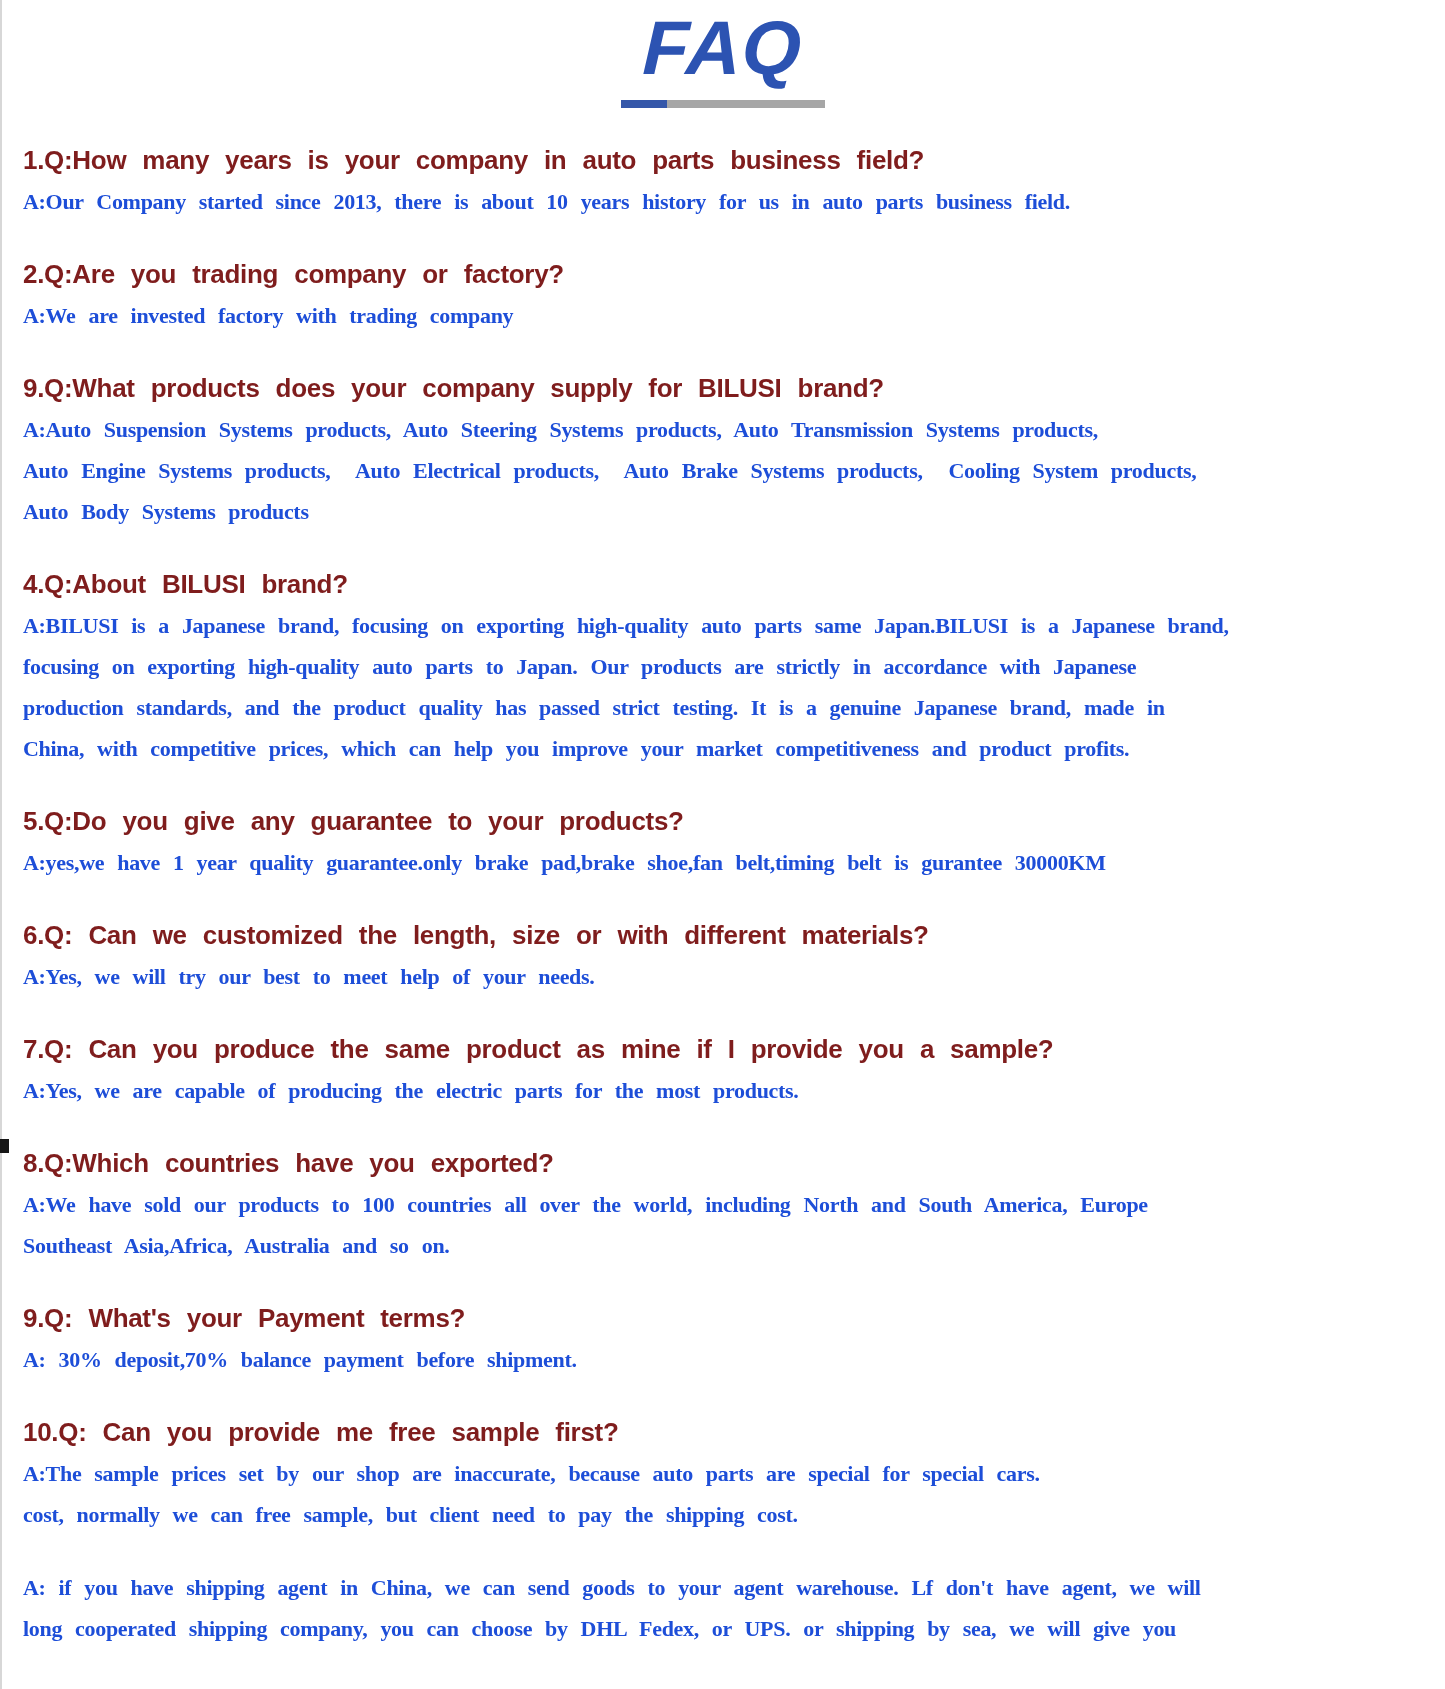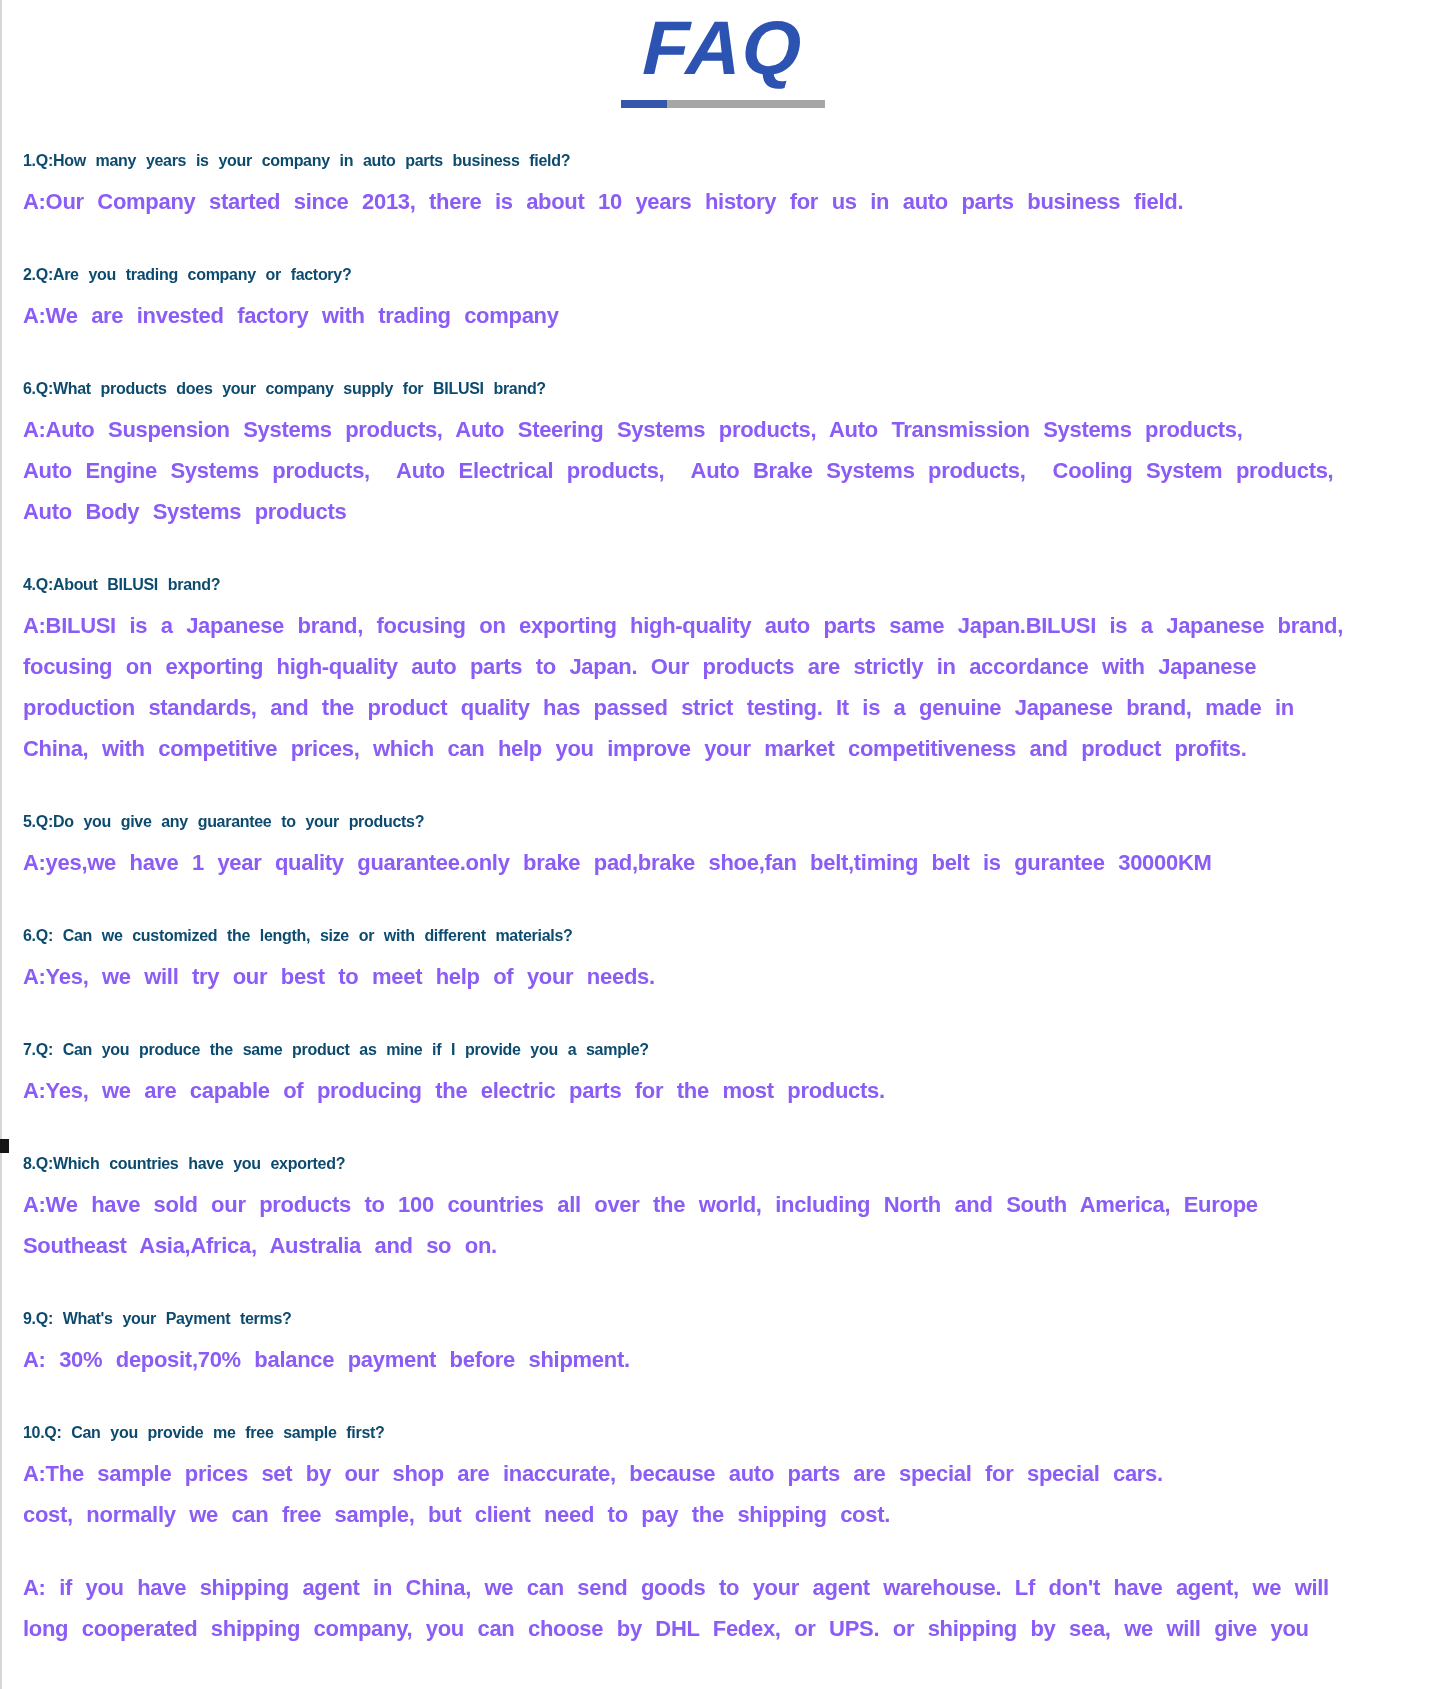--- a/index.html
+++ b/index.html
@@ -55,39 +55,40 @@
     padding-right: 8px;
   }
   .faq-item {
     margin-top: 32px;
   }
   .faq-item:first-child {
     margin-top: 0;
   }
   .question {
     margin: 0;
-    font-size: 16px;
+    font-size: 26px;
     line-height: 41px;
     font-weight: bold;
-    color: #0c4a6e;
+    color: #7f1d1d;
     letter-spacing: -0.3px;
     word-spacing: 0.35em;
     white-space: pre;
   }
   .answer {
     margin: 0;
   }
   .answer-line {
     font-size: 22px;
     line-height: 41px;
     font-weight: bold;
-    color: #8b5cf6;
+    color: #1d4ed8;
     letter-spacing: -0.3px;
     word-spacing: 0.35em;
     white-space: pre;
+    font-family: Liberation Serif, serif;
   }
   .edge-line {
     position: absolute;
     left: 0;
     top: 0;
     width: 2px;
     height: 100%;
     background: #d7d7d7;
   }
   .edge-mark {
@@ -120,21 +121,21 @@
   </section>
 
   <section class="faq-item">
     <h2 class="question">2.Q:Are you trading company or factory?</h2>
     <div class="answer">
           <div class="answer-line">A:We are invested factory with trading company</div>
         </div>
   </section>
 
   <section class="faq-item">
-    <h2 class="question">6.Q:What products does your company supply for BILUSI brand?</h2>
+    <h2 class="question">9.Q:What products does your company supply for BILUSI brand?</h2>
     <div class="answer">
           <div class="answer-line">A:Auto Suspension Systems products, Auto Steering Systems products, Auto Transmission Systems products,</div>
           <div class="answer-line">Auto Engine Systems products,  Auto Electrical products,  Auto Brake Systems products,  Cooling System products,</div>
           <div class="answer-line">Auto Body Systems products</div>
         </div>
   </section>
 
   <section class="faq-item">
     <h2 class="question">4.Q:About BILUSI brand?</h2>
     <div class="answer">

